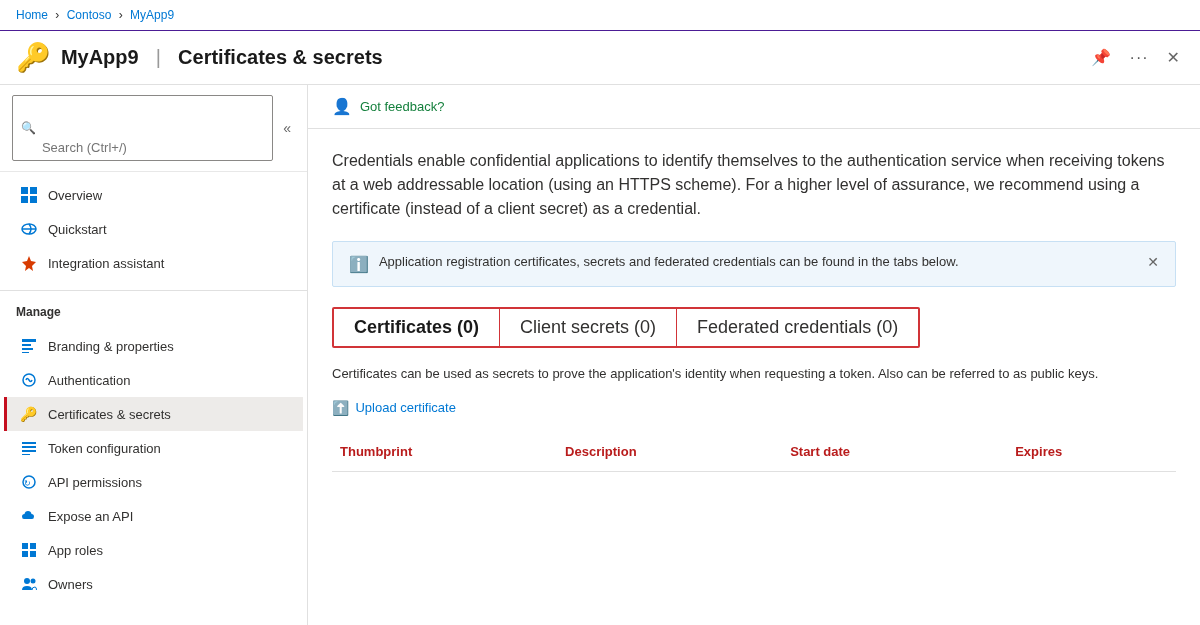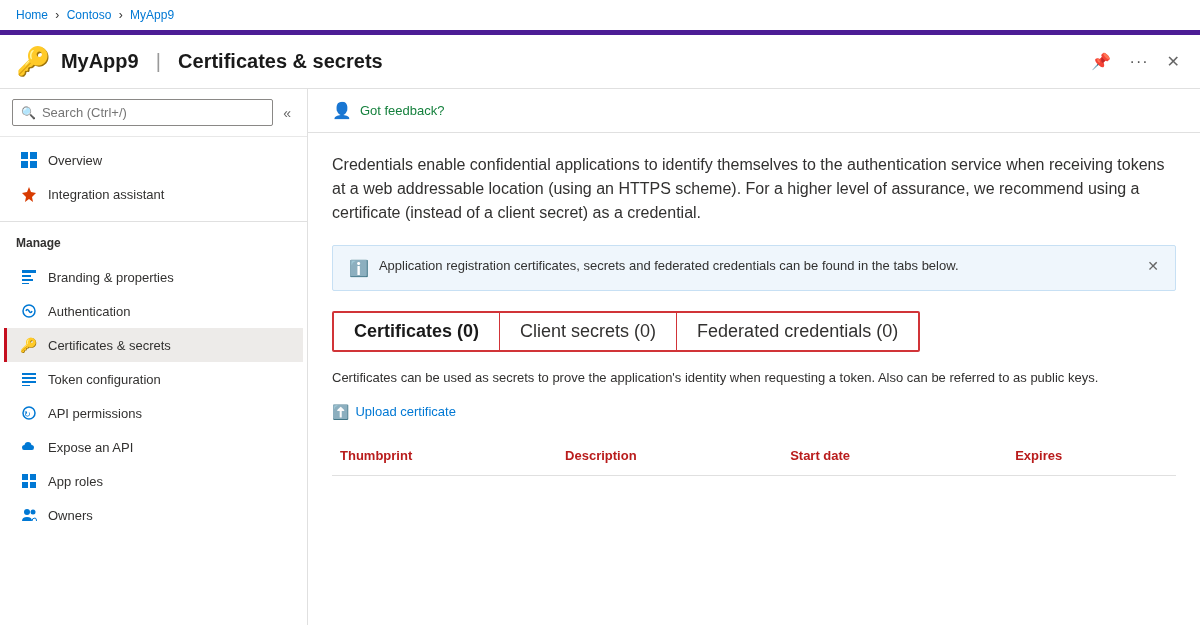--- a/index.html
+++ b/index.html
@@ -1,41 +1,41 @@
 <!DOCTYPE html>
 <html><head>
   <meta charset="utf-8">
   <style>
     * { box-sizing: border-box; margin: 0; padding: 0; }
     body { font-family: 'Segoe UI', Arial, sans-serif; font-size: 13px; color: #1a1a1a; background: #fff; }
 
     .app-container { display: flex; flex-direction: column; height: 625px; width: 1200px; overflow: hidden; }
 
     
-    .breadcrumb { display: flex; align-items: center; padding: 8px 16px; font-size: 12px; color: #0078d4; background: #fff; border-bottom: 5px solid #4c1d95; }
+    .breadcrumb { display: flex; align-items: center; padding: 8px 16px; font-size: 12px; color: #0078d4; background: #fff; border-bottom: 1px solid #4c1d95; }
     .breadcrumb span { color: #333; margin: 0 4px; }
     .breadcrumb a { color: #0078d4; text-decoration: none; }
 
     
     .header { display: flex; align-items: center; padding: 10px 16px; background: #fff; border-bottom: 1px solid #e0e0e0; }
     .header-icon { font-size: 28px; margin-right: 10px; }
     .header-title { font-size: 20px; font-weight: 600; color: #1a1a1a; flex: 1; }
     .header-title span.separator { color: #999; font-weight: 300; margin: 0 6px; }
     .header-actions { display: flex; align-items: center; gap: 10px; }
     .header-actions button { background: none; border: none; cursor: pointer; color: #666; font-size: 16px; padding: 4px; }
     .close-btn { font-size: 18px; color: #666; background: none; border: none; cursor: pointer; }
 
     
     .main-layout { display: flex; flex: 1; overflow: hidden; }
 
     
     .sidebar { width: 308px; border-right: 1px solid #e0e0e0; display: flex; flex-direction: column; background: #fff; overflow-y: auto; flex-shrink: 0; }
     .search-container { padding: 10px 12px; border-bottom: 1px solid #e8e8e8; display: flex; align-items: center; gap: 6px; }
     .search-box { display: flex; align-items: center; border: 1px solid #8a8886; border-radius: 2px; padding: 5px 8px; flex: 1; gap: 6px; background: #fff; }
-    .search-box input { border: none; outline: none; font-size: 13px; flex: 1; color: #605e5c; }
+    .search-box input { border: none; outline: none; font-size: 13px; flex: 1; color: #605e5c; margin-top: 39px; }
     .search-box .search-icon { color: #605e5c; font-size: 12px; }
     .collapse-btn { color: #666; cursor: pointer; background: none; border: none; font-size: 14px; padding: 4px; }
 
     .nav-section { padding: 6px 4px; }
     .nav-item { display: flex; align-items: center; padding: 8px 16px; cursor: pointer; color: #323130; font-size: 13px; gap: 10px; }
     .nav-item.active { background: #edebe9; font-weight: 500; border-left: 3px solid #c50f1f; padding-left: 13px; }
     .nav-item .nav-icon { width: 18px; height: 18px; display: flex; align-items: center; justify-content: center; flex-shrink: 0; }
     .nav-section-label { padding: 10px 16px 4px; font-size: 12px; font-weight: 600; color: #323130; }
 
     
@@ -117,20 +117,30 @@
             <svg width="16" height="16" viewBox="0 0 16 16" fill="#0078d4">
                 <rect x="0" y="0" width="7" height="7"></rect>
                 <rect x="9" y="0" width="7" height="7"></rect>
                 <rect x="0" y="9" width="7" height="7"></rect>
                 <rect x="9" y="9" width="7" height="7"></rect>
               </svg>
           </span>
           <span>Overview</span>
         </div>
 
+        <div class="nav-item">
+          <span class="nav-icon">
+            <svg width="16" height="16" viewBox="0 0 16 16" fill="none">
+              <ellipse cx="8" cy="8" rx="7" ry="5" stroke="#0078d4" stroke-width="1.5" fill="none"></ellipse>
+              <path d="M8 3 Q12 8 8 13" stroke="#0078d4" stroke-width="1.5" fill="none"></path>
+              <line x1="1" y1="8" x2="15" y2="8" stroke="#0078d4" stroke-width="1.5"></line>
+            </svg>
+          </span>
+          <span>Quickstart</span>
+        </div>
 
         <div class="nav-item">
           <span class="nav-icon">
             <svg width="16" height="16" viewBox="0 0 16 16" fill="#d83b01">
               <path d="M8 1 L10 6 L15 7 L11 11 L12 16 L8 13 L4 16 L5 11 L1 7 L6 6 Z"></path>
             </svg>
           </span>
           <span>Integration assistant</span>
         </div>
       </div>

